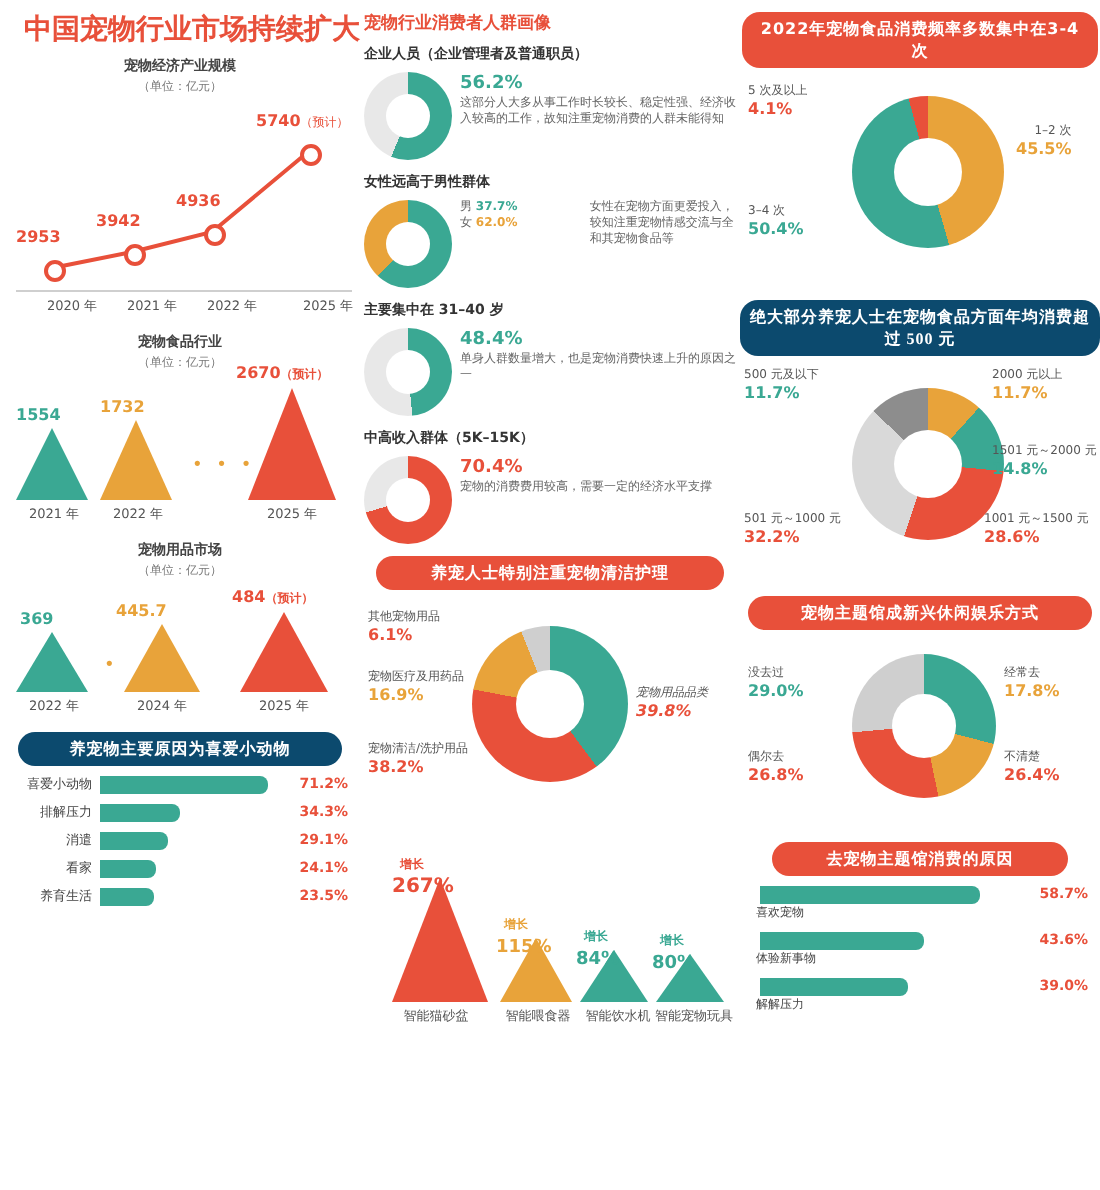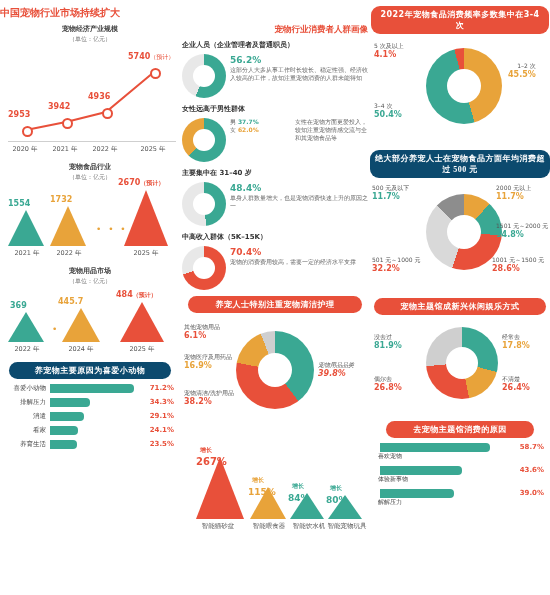--- a/index.html
+++ b/index.html
@@ -25,21 +25,21 @@
   }
   .banner.teal{background:#0c4a6e;font-family:Liberation Serif, serif;}
   .sub-title{text-align:center;font-size:7px;color:#444;margin-top:4px;font-weight:bold;}
   .unit{text-align:center;font-size:6px;color:#777;margin-top:1px;}
 
   .section{margin-bottom:6px;position:relative;}
 
   
   .linechart{position:relative;height:110px;margin-top:2px;}
   .axis-x{position:absolute;left:8px;right:4px;bottom:14px;height:1px;background:#cfcfcf;}
-  .xlab{position:absolute;bottom:2px;font-size:6.5px;color:#555;text-align:center;width:34px;}
+  .xlab{position:absolute;bottom:2px;font-size:6.5px;color:#555;text-align:center;width:34px;margin-left:11px;}
   .dot{position:absolute;width:7px;height:7px;border-radius:50%;background:#fff;border:2px solid #e8503a;}
   .vlab{position:absolute;font-size:8px;font-weight:bold;color:#e8503a;white-space:nowrap;}
   .vlab small{font-size:6px;font-weight:normal;color:#e8503a;}
 
   
   .tri-row{position:relative;height:74px;margin-top:4px;}
   .tri{position:absolute;bottom:14px;width:0;height:0;}
   .tri-lab{position:absolute;bottom:2px;font-size:6.5px;color:#555;text-align:center;}
   .tri-val{position:absolute;font-size:8px;font-weight:bold;white-space:nowrap;}
   .dots3{position:absolute;font-size:9px;color:#e8a33a;letter-spacing:2px;}
@@ -66,21 +66,21 @@
 
   .legend-lab{position:absolute;font-size:6px;color:#555;line-height:1.3;}
   .legend-val{font-weight:bold;font-size:8px;}
 </style>
 </head>
 <body>
 
 <div class="col" id="col1">
 
   <div class="section" style="padding-top:6px;">
-    <div style="text-align:left;font-size:10px;font-weight:bold;color:#e8503a;">中国宠物行业市场持续扩大</div>
+    <div style="text-align:right;font-size:14px;font-weight:bold;color:#e8503a;">中国宠物行业市场持续扩大</div>
     <div class="sub-title">宠物经济产业规模</div>
     <div class="unit">（单位：亿元）</div>
 
     <div class="linechart">
       <svg width="180" height="110" style="position:absolute;left:0;top:0;">
         <polyline points="26,84 66,76 106,66 154,26" fill="none" stroke="#e8503a" stroke-width="2"></polyline>
       </svg>
       <div class="axis-x"></div>
       <div class="dot" style="left:22px;top:80px;"></div>
       <div class="dot" style="left:62px;top:72px;"></div>
@@ -173,21 +173,21 @@
       <div class="hbar-track">
           <div class="hbar-fill" style="width:27px;"></div>
         </div>
       <div class="hbar-val">23.5%</div>
     </div>
   </div>
 </div>
 
 <div class="col" id="col2">
 
-  <div style="text-align:right;font-size:8.5px;font-weight:bold;color:#e8503a;padding-top:24px;">宠物行业消费者人群画像</div>
+  <div style="text-align:left;font-size:8.5px;font-weight:bold;color:#e8503a;padding-top:6px;">宠物行业消费者人群画像</div>
 
   <div class="section" style="margin-top:4px;">
     <div class="mini-head">企业人员（企业管理者及普通职员）</div>
     <div class="mini-row">
       <div class="donut" style="width:44px;height:44px;background:conic-gradient(#3aa893 0 56.2%, #e8e8e8 56.2% 100%);">
         <div class="hole" style="left:11px;top:11px;width:22px;height:22px;"></div>
       </div>
       <div class="mini-txt">
         <span class="pct teal" style="font-size:9px;">56.2%</span><br>
         <span>这部分人大多从事工作时长较长、稳定性强、经济收入较高的工作，故知注重宠物消费的人群未能得知</span>
@@ -326,21 +326,21 @@
     </div>
   </div>
 
   <div class="section">
     <div class="banner" style="width:160px;">宠物主题馆成新兴休闲娱乐方式</div>
     <div style="position:relative;height:96px;margin-top:4px;">
       <div class="donut" style="position:absolute;left:56px;top:8px;width:72px;height:72px;background:conic-gradient(#3aa893 0 29%, #e8a33a 29% 46.8%, #e8503a 46.8% 73.6%, #cfcfcf 73.6% 100%);">
         <div class="hole" style="left:20px;top:20px;width:32px;height:32px;"></div>
       </div>
       <div class="legend-lab" style="left:4px;top:14px;">
-        <span>没去过</span><br><span class="legend-val pct teal">81.9%</span>
+        <span>没去过</span><br><span class="legend-val pct teal">29.0%</span>
       </div>
       <div class="legend-lab" style="left:132px;top:14px;">
         <span>经常去</span><br><span class="legend-val pct orange">17.8%</span>
       </div>
       <div class="legend-lab" style="left:4px;top:56px;">
         <span>偶尔去</span><br><span class="legend-val pct red">26.8%</span>
       </div>
       <div class="legend-lab" style="left:132px;top:56px;">
         <span>不清楚</span><br><span class="legend-val pct red">26.4%</span>
       </div>

